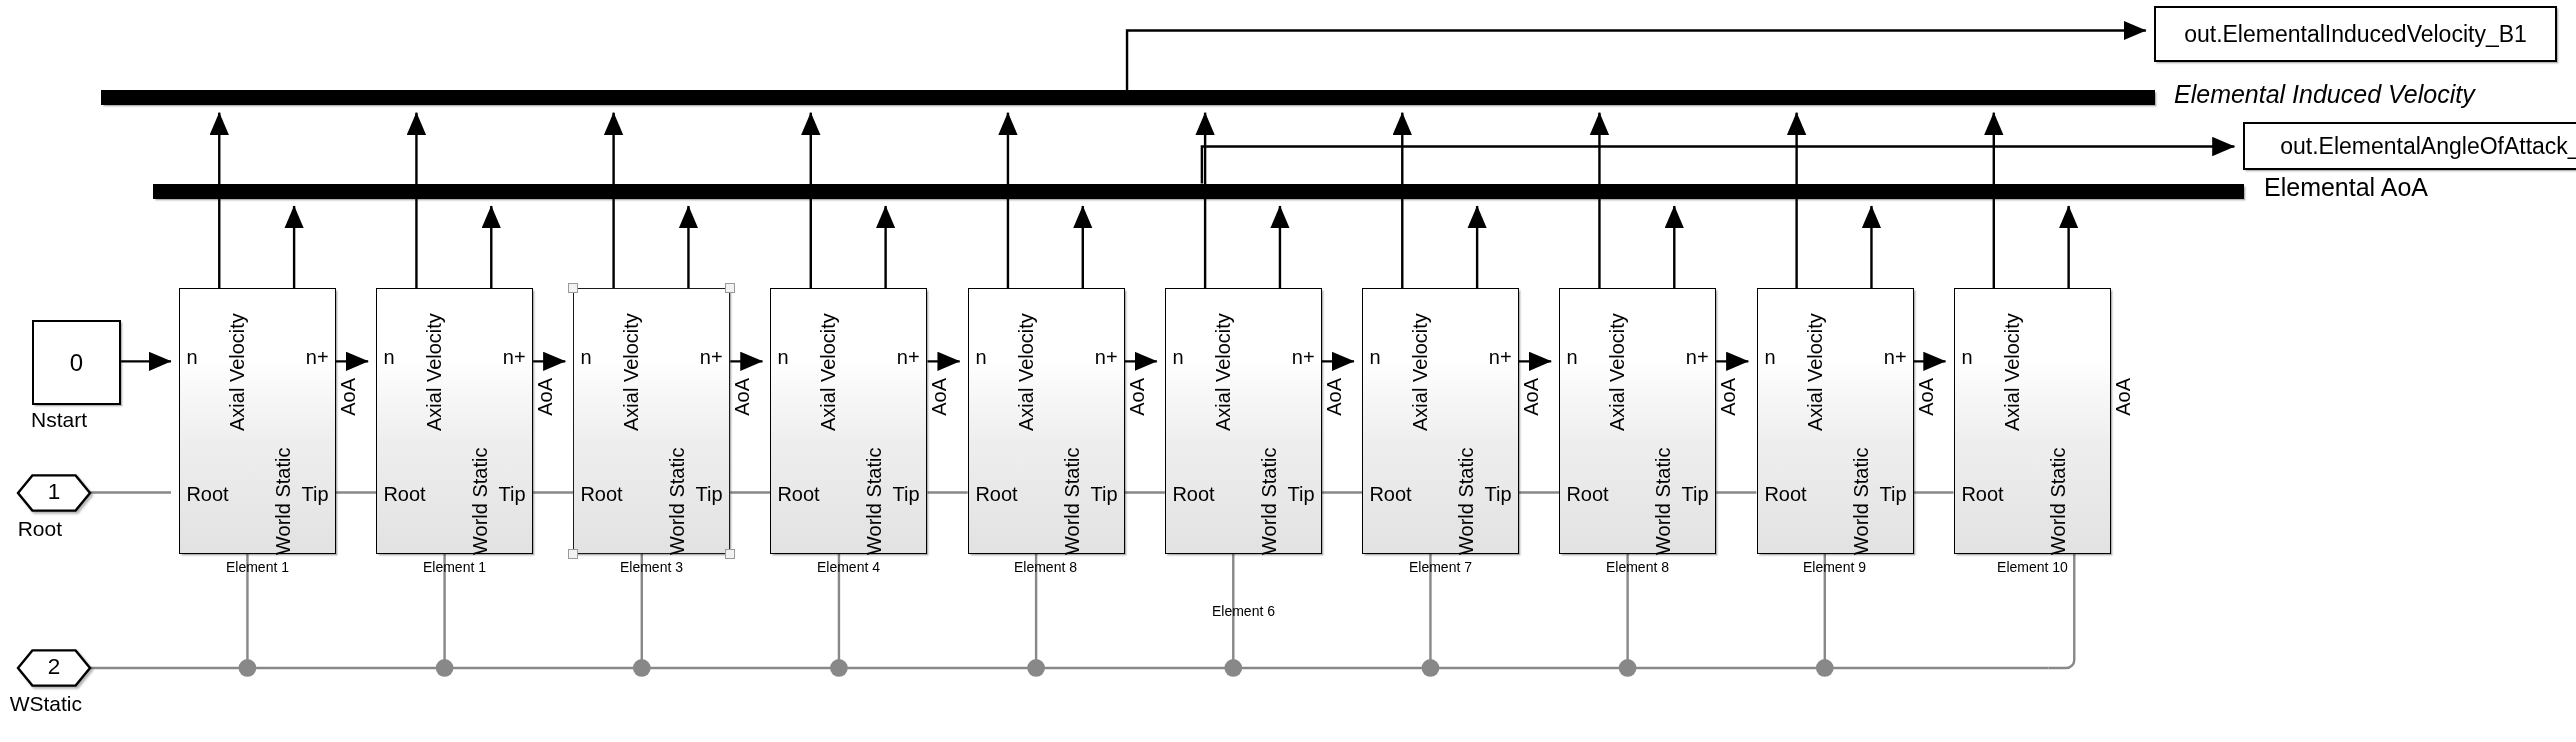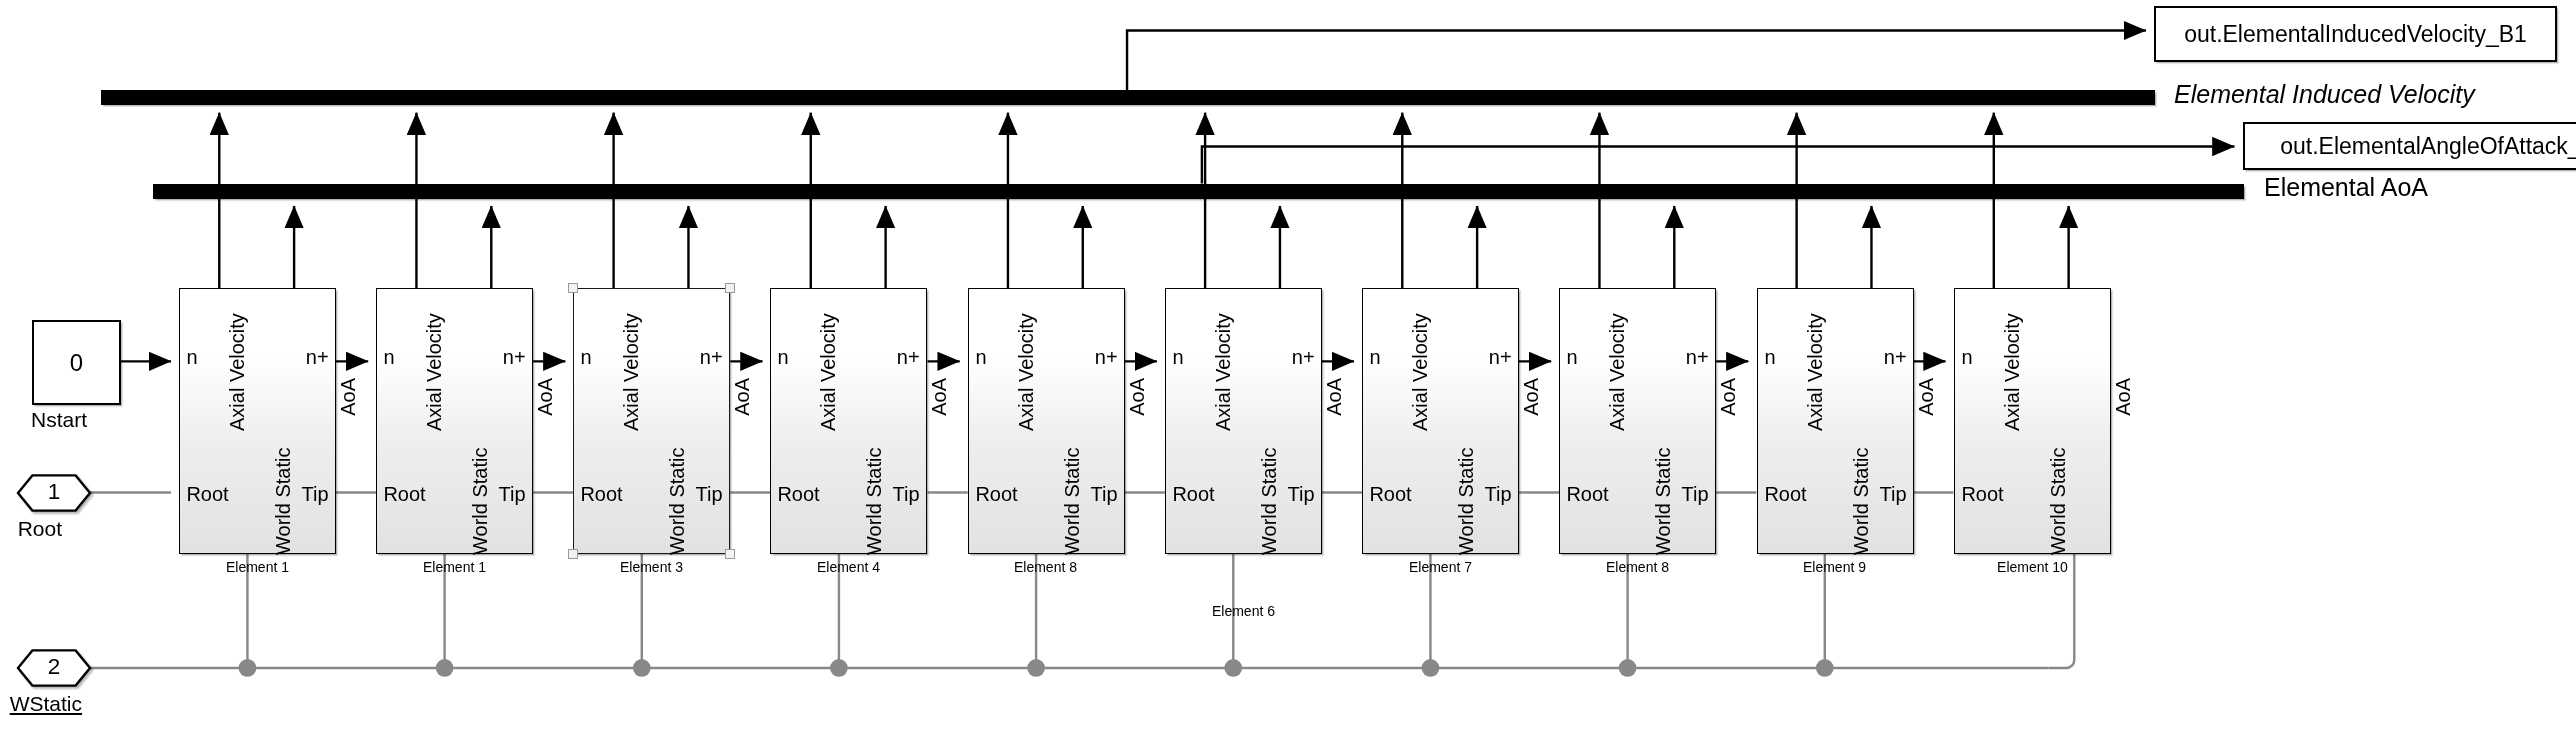--- a/index.html
+++ b/index.html
@@ -240,21 +240,21 @@
     <span class="hexnum">1</span>
   </div>
   <div class="blk-caption" style="left:17.7px;top:518px;">Root</div>
 
   <div class="inport" style="left:16px;top:648px;">
     <svg width="76" height="40" viewBox="0 0 94 50">
       <polygon points="2,25 20,3 74,3 92,25 74,47 20,47" fill="#ffffff" stroke="#000" stroke-width="3"></polygon>
     </svg>
     <span class="hexnum">2</span>
   </div>
-  <div class="blk-caption" style="left:9.7px;top:693px;text-decoration:underline;">WStatic</div>
+  <div class="blk-caption" style="left:9.7px;top:693px;">WStatic</div>
 
   <div id="elements-host">
       <div class="elem-block" style="left: 179px; top: 288px; width: 157px; height: 266px;">
         <span class="port pn">n</span>
         <span class="port proot">Root</span>
         <span class="port pnp">n+</span>
         <span class="port ptip">Tip</span>
         <span class="vlabel av">Axial Velocity</span>
         <span class="vlabel aoa">AoA</span>
         <span class="vlabel ws">World Static</span>

